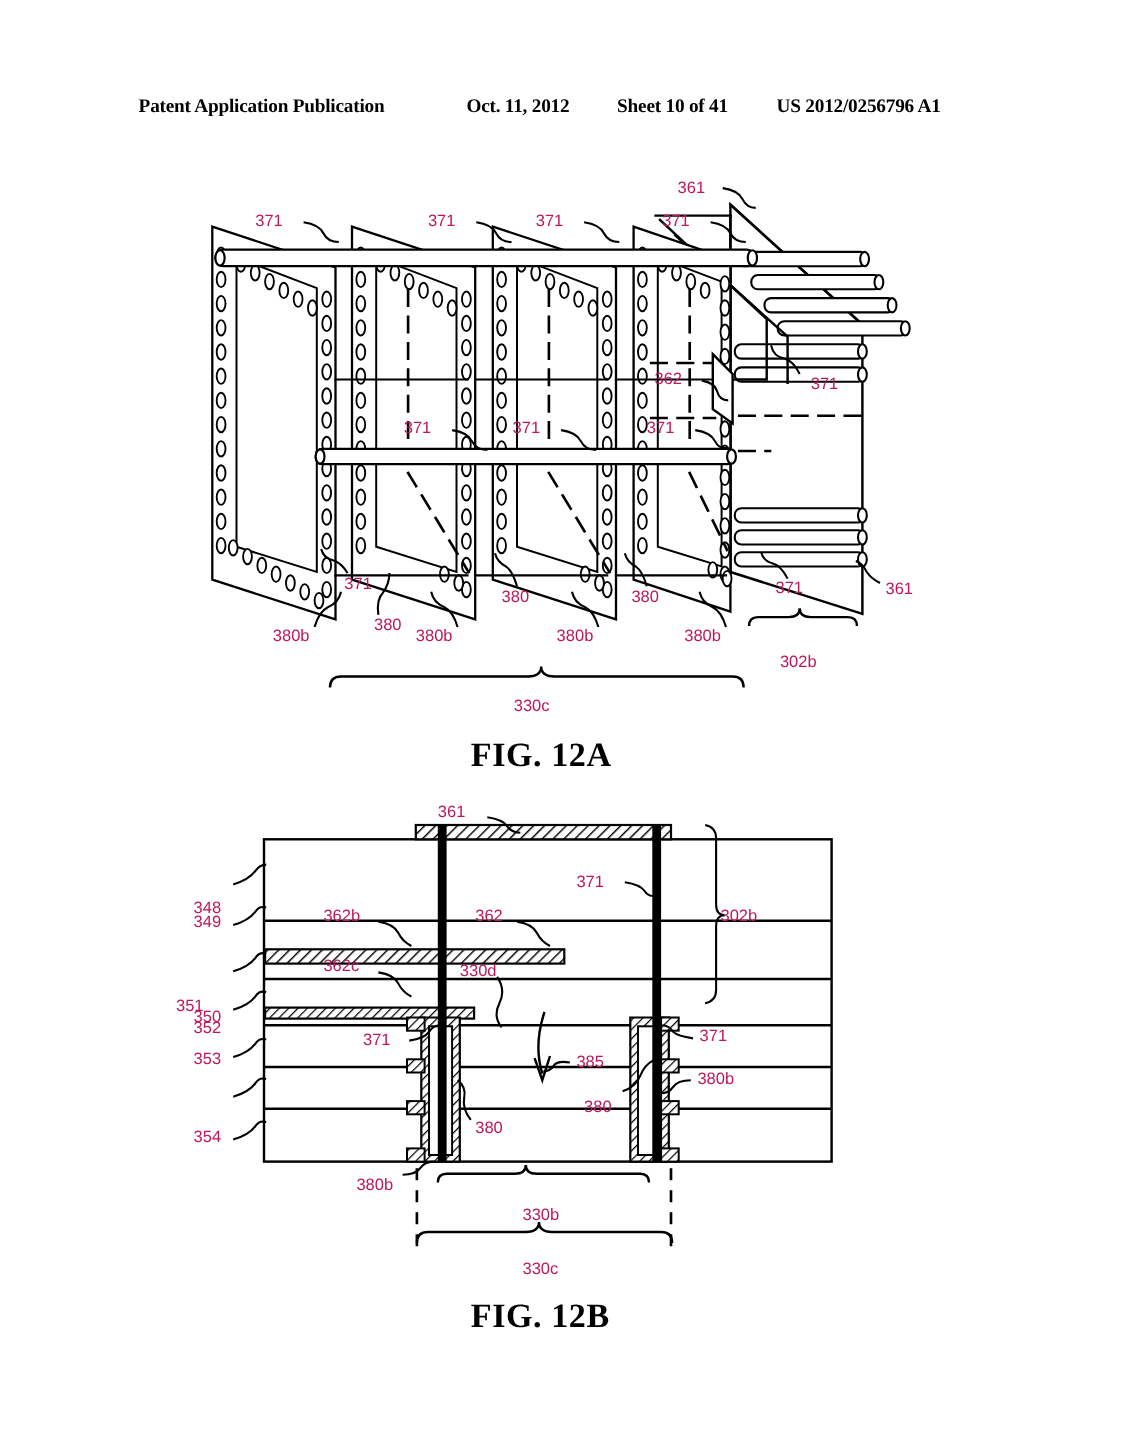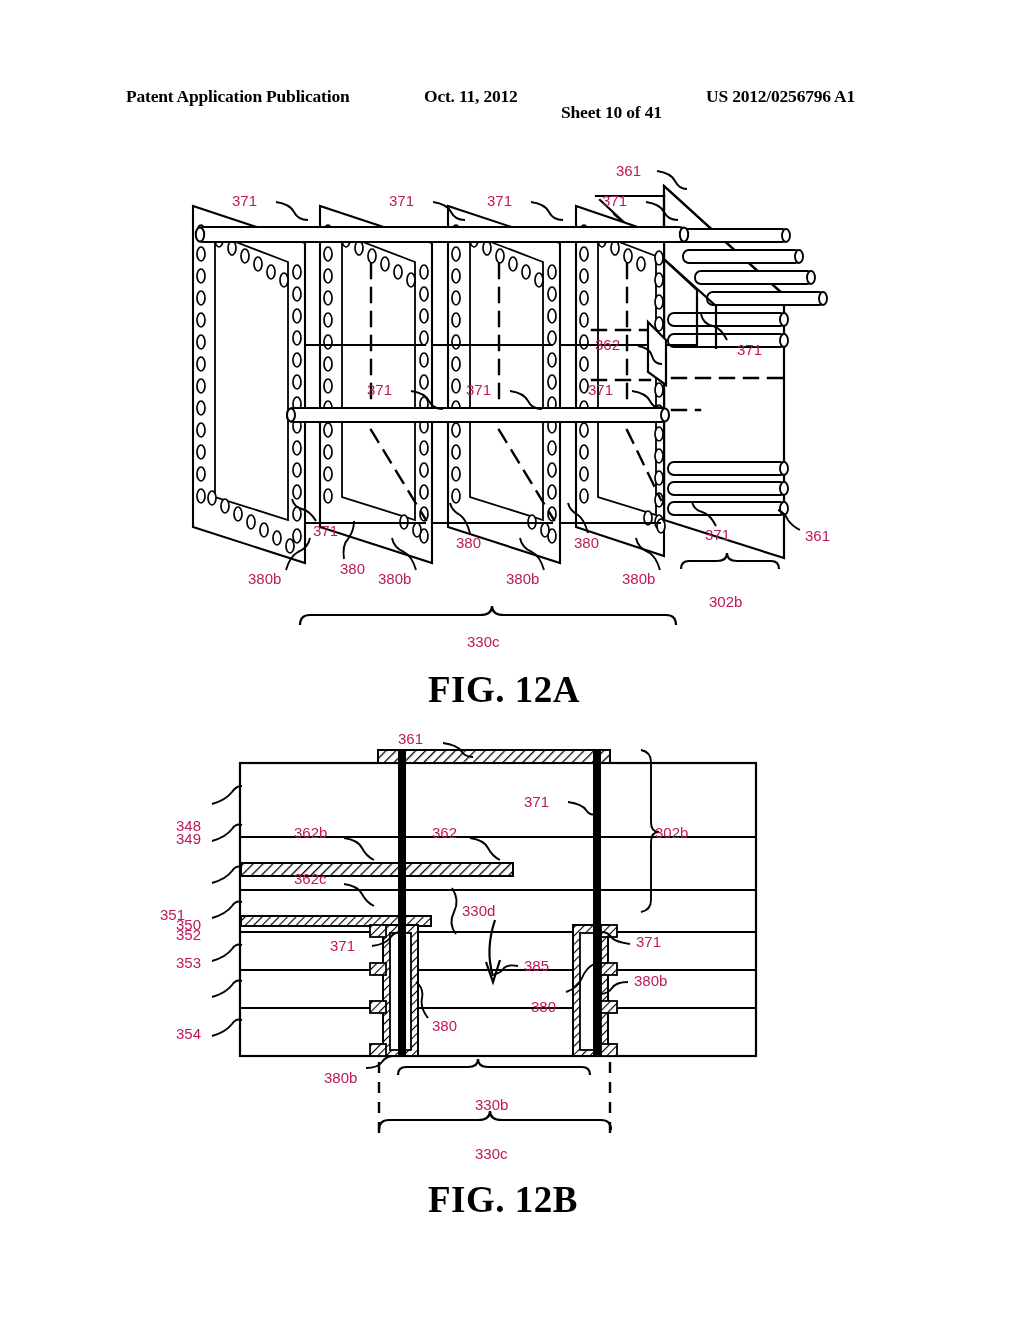--- a/index.html
+++ b/index.html
@@ -30,29 +30,29 @@
     width: 1024px;
     height: 26px;
     font-family: "Liberation Serif", "DejaVu Serif", serif;
     font-weight: bold;
     font-size: 17.5px;
     letter-spacing: -0.2px;
     white-space: nowrap;
   }
   .hdr-pub   { position: absolute; left: 126px;  top: 0; }
   .hdr-date  { position: absolute; left: 424px;  top: 0; }
-  .hdr-sheet { position: absolute; left: 561px;  top: 16px; }
+  .hdr-sheet { position: absolute; left: 561px;  top: 0; }
   .hdr-num   { position: absolute; left: 706px;  top: 0; }
 
   
   .fig-caption {
     position: absolute;
     font-family: "Liberation Serif", "DejaVu Serif", serif;
     font-weight: bold;
-    font-size: 37px;
+    font-size: 31px;
     letter-spacing: 0.5px;
     white-space: nowrap;
   }
   #cap-12a { left: 428px; top: 668px; }
   #cap-12b { left: 428px; top: 1178px; }
 
   
   .ref {
     position: absolute;
     font-family: "Liberation Sans", "DejaVu Sans", sans-serif;
@@ -559,21 +559,21 @@
   <div>
     <span class="ref" style="left:398px; top:728px;">361</span>
     <span class="ref" style="left:176px; top:815px;">348</span>
     <span class="ref" style="left:524px; top:791px;">371</span>
     <span class="ref" style="left:176px; top:828px;">349</span>
     <span class="ref" style="left:294px; top:822px;">362b</span>
     <span class="ref" style="left:432px; top:822px;">362</span>
     <span class="ref" style="left:655px; top:822px;">302b</span>
     <span class="ref" style="left:176px; top:914px;">350</span>
     <span class="ref" style="left:294px; top:868px;">362c</span>
-    <span class="ref" style="left:418px; top:900px;margin-left:44px;">330d</span>
+    <span class="ref" style="left:418px; top:872px;">330d</span>
     <span class="ref" style="left:160px; top:904px;">351</span>
     <span class="ref" style="left:330px; top:935px;">371</span>
     <span class="ref" style="left:636px; top:931px;">371</span>
     <span class="ref" style="left:176px; top:924px;">352</span>
     <span class="ref" style="left:524px; top:955px;">385</span>
     <span class="ref" style="left:634px; top:970px;">380b</span>
     <span class="ref" style="left:531px; top:996px;">380</span>
     <span class="ref" style="left:176px; top:952px;">353</span>
     <span class="ref" style="left:176px; top:1023px;">354</span>
     <span class="ref" style="left:432px; top:1015px;">380</span>

